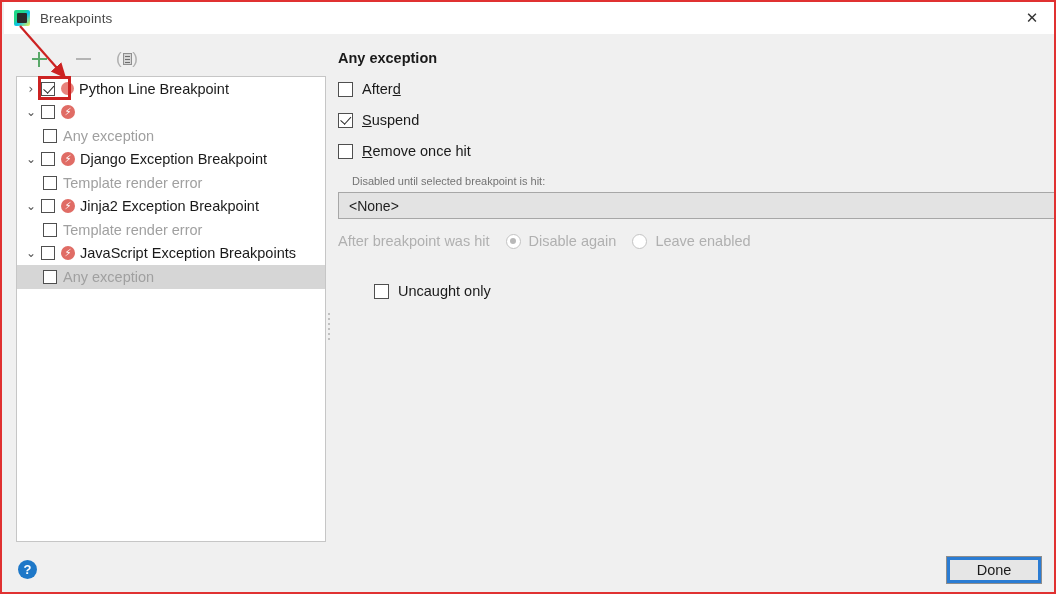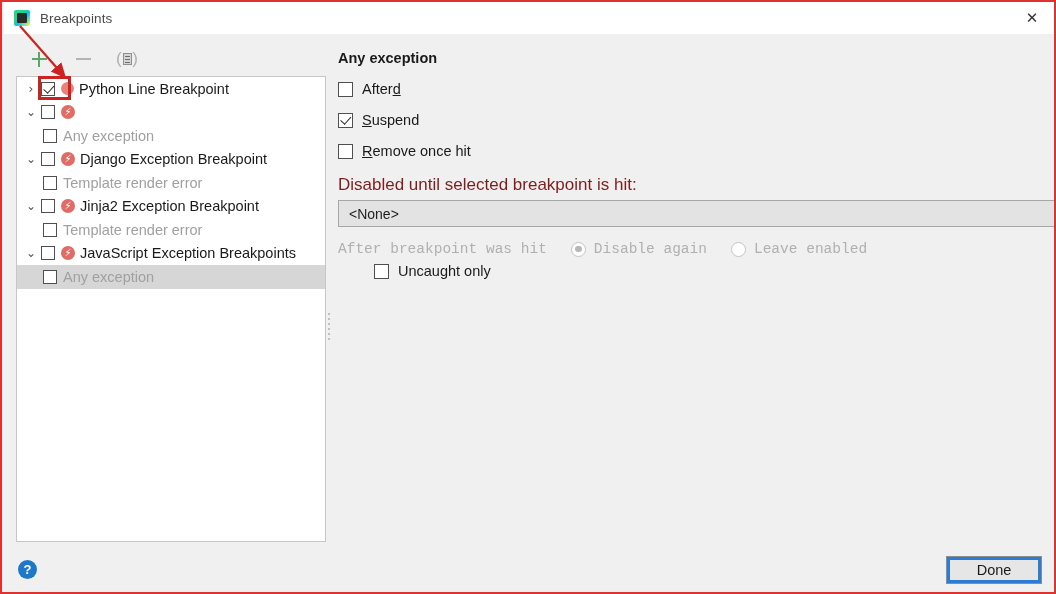--- a/index.html
+++ b/index.html
@@ -245,23 +245,24 @@
     display: flex;
     align-items: center;
     margin-top: 15px;
     font-size: 14.5px;
     color: #1a1a1a;
   }
   .opt-row .cbx { margin-right: 9px; width: 15px; height: 15px; }
   .mn { text-decoration: underline; }
 
   #disabled-until-label {
-    font-size: 17px;
-    color: #7f1d1d;
+    font-size: 11px;
+    color: #737373;
     margin-top: 16px;
+    margin-left: 14px;
   }
   #combo {
     margin-top: 5px;
     width: 824px; height: 27px;
     background: #e3e3e3;
     border: 1px solid #a7a7a7;
     display: flex;
     align-items: center;
     padding: 0 8px 0 10px;
     font-size: 14px;
@@ -273,22 +274,21 @@
     font-size: 13px;
     font-family: "DejaVu Sans", sans-serif;
   }
 
   #after-hit-row {
     display: flex;
     align-items: center;
     margin-top: 14px;
     font-size: 14.5px;
     color: #b0b0b0;
-    gap: 8px;
-    font-family: Liberation Mono, monospace;
+    gap: 0;
   }
   #after-hit-row .radio-wrap {
     display: flex; align-items: center;
     margin-left: 16px;
   }
   .radio {
     width: 15px; height: 15px;
     border-radius: 50%;
     border: 1.4px solid #c3c3c3;
     background: #fff;
@@ -298,21 +298,21 @@
   }
   .radio.sel::after {
     content: "";
     position: absolute;
     left: 3.3px; top: 3.3px;
     width: 6.5px; height: 6.5px;
     border-radius: 50%;
     background: #b8b8b8;
   }
 
-  #uncaught-row { margin-top: 6px; padding-left: 36px; }
+  #uncaught-row { margin-top: 34px; padding-left: 36px; }
 
   
   #bottombar {
     position: absolute;
     left: 2px; top: 544px;
     width: 1050px; height: 48px;
     background: #f0f0f0;
   }
   #help-btn {
     position: absolute;

